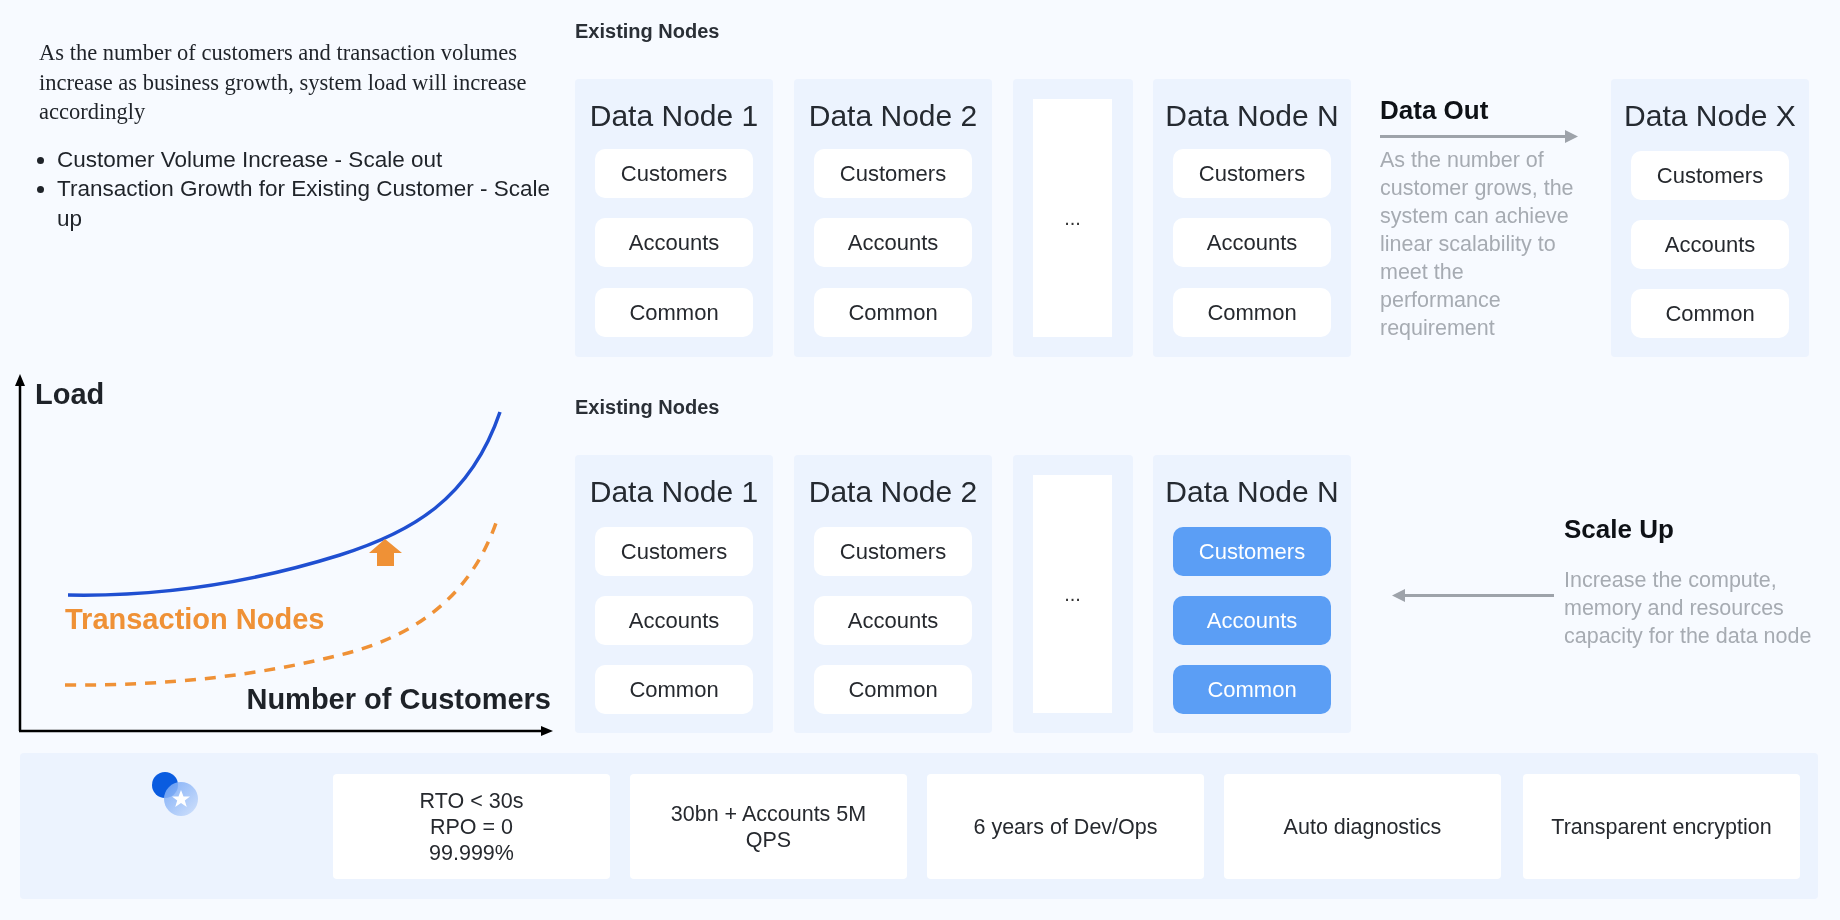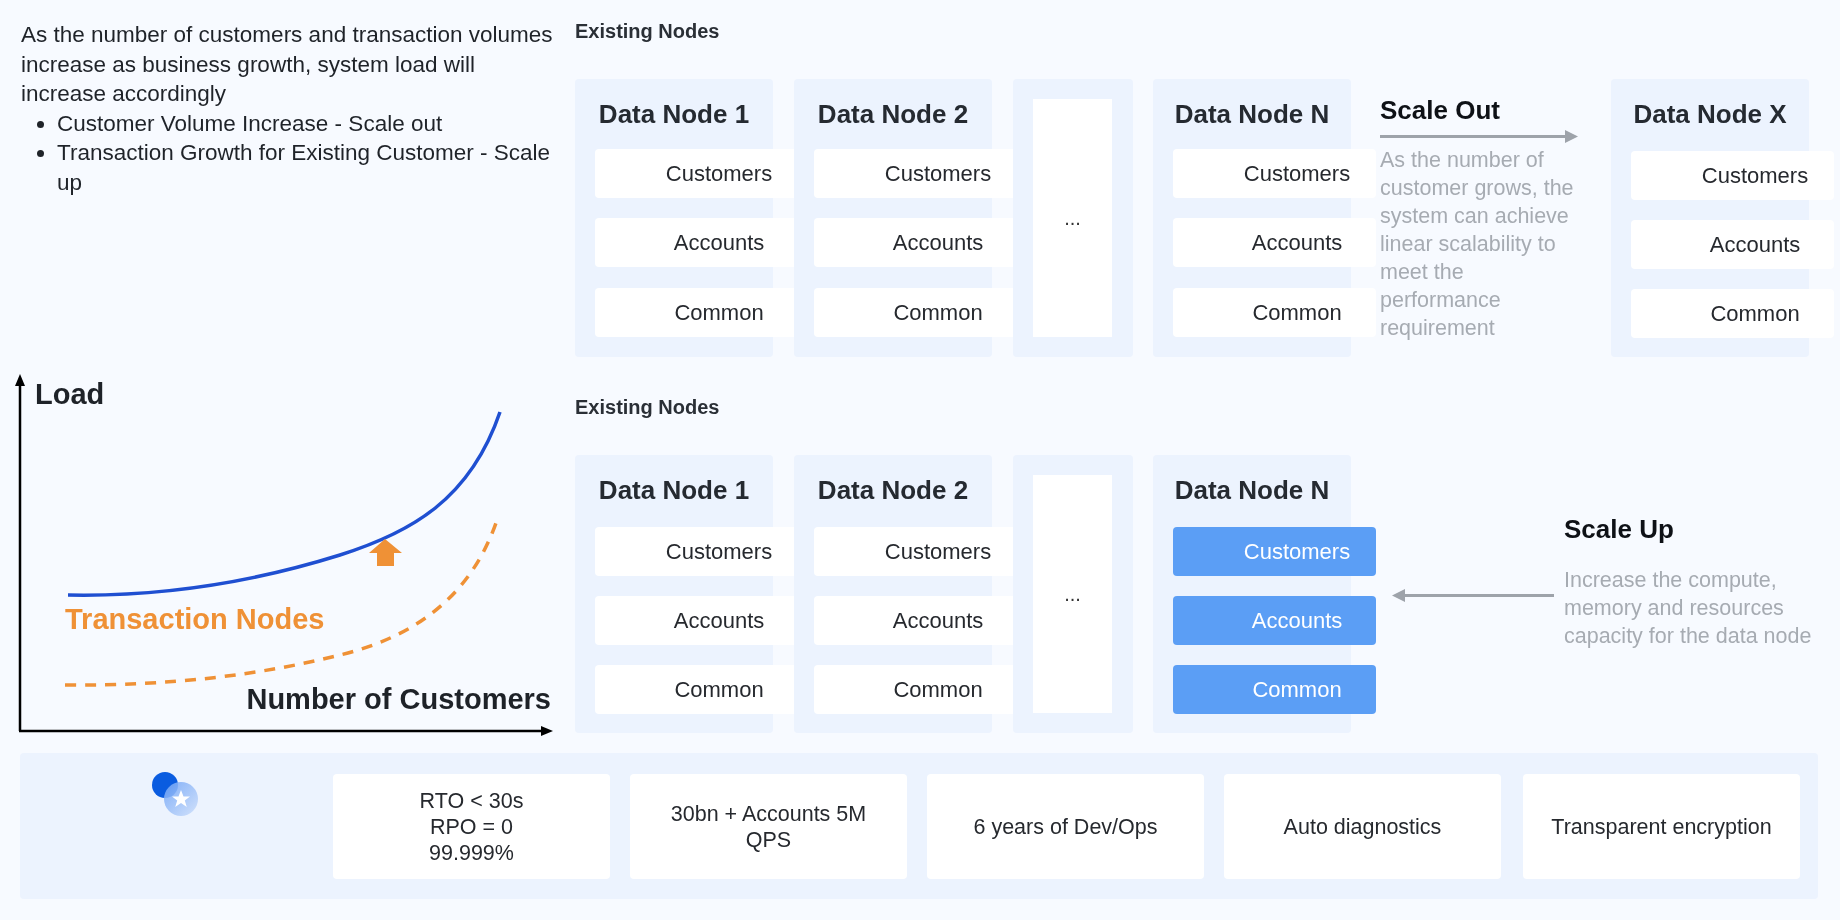--- a/index.html
+++ b/index.html
@@ -7,39 +7,39 @@
     width: 1840px; height: 920px; position: relative; overflow: hidden;
     background: #f7faff;
     font-family: "Liberation Sans", sans-serif;
     color: #1f2329;
   }
   .abs { position: absolute; }
   .intro {
     left: 21px; top: 20px; width: 540px;
     font-size: 22.5px; line-height: 29.5px; color: #1f2329;
   }
-  .intro p { margin: 0; }
+  .intro p { margin: 18px; font-family: Liberation Serif, serif; }
   .intro ul { margin: 0; padding-left: 36px; }
   .intro li { margin: 0; }
   .sec-title {
     font-size: 20px; font-weight: 700; color: #2a2f36; left: 575px;
   }
   .node {
     position: absolute; width: 198px; height: 278px;
     background: #ecf3fe; border-radius: 4px;
   }
   .node-title {
     position: absolute; left: 0; right: 0; top: 20px; text-align: center;
-    font-size: 26px; font-weight: 700; color: #252a31;
+    font-size: 30px; font-weight: 400; color: #252a31;
   }
   .cell {
     position: absolute; left: 20px; width: 158px; height: 49px;
-    background: #ffffff; border-radius: 4px;
+    background: #ffffff; border-radius: 10px;
     display: flex; align-items: center; justify-content: center;
-    font-size: 22px; color: #26292e; padding-left: 45px;
+    font-size: 22px; color: #26292e;
   }
   .cell.hl { background: #5b9ef5; color: #ffffff; }
   .ellipsis-box {
     position: absolute; width: 120px; height: 278px; background: #ecf3fe; border-radius: 4px;
   }
   .ellipsis-inner {
     position: absolute; left: 20px; top: 20px; width: 79px; height: 238px;
     background: #ffffff; display: flex; align-items: center; justify-content: center;
     font-size: 20px; color: #333;
   }
@@ -107,21 +107,21 @@
 <div class="ellipsis-box" style="left:1013px;top:79px">
   <div class="ellipsis-inner">...</div>
 </div>
 <div class="node" style="left:1153px;top:79px">
   <div class="node-title">Data Node N</div>
   <div class="cell" style="top:70px">Customers</div>
   <div class="cell" style="top:139px">Accounts</div>
   <div class="cell" style="top:209px">Common</div>
 </div>
 
-<div class="abs side-title" style="left:1380px;top:95px">Scale Out</div>
+<div class="abs side-title" style="left:1380px;top:95px">Data Out</div>
 <div class="arrow-line" style="left:1380px;top:135px;width:188px"></div>
 <svg class="abs" style="left:1565px;top:130px" width="14" height="13">
     <polygon points="0,0 13,6.5 0,13" fill="#9ea3aa"></polygon>
   </svg>
 <div class="abs side-desc" style="left:1380px;top:146px;width:200px">As the number of customer grows, the system can achieve linear scalability to meet the performance requirement</div>
 
 <div class="node" style="left:1611px;top:79px">
   <div class="node-title">Data Node X</div>
   <div class="cell" style="top:72px">Customers</div>
   <div class="cell" style="top:141px">Accounts</div>

